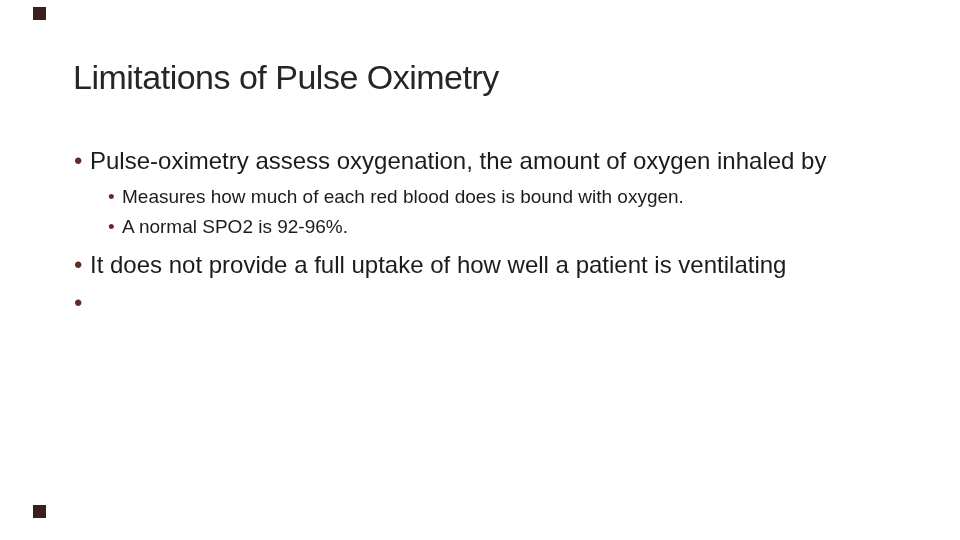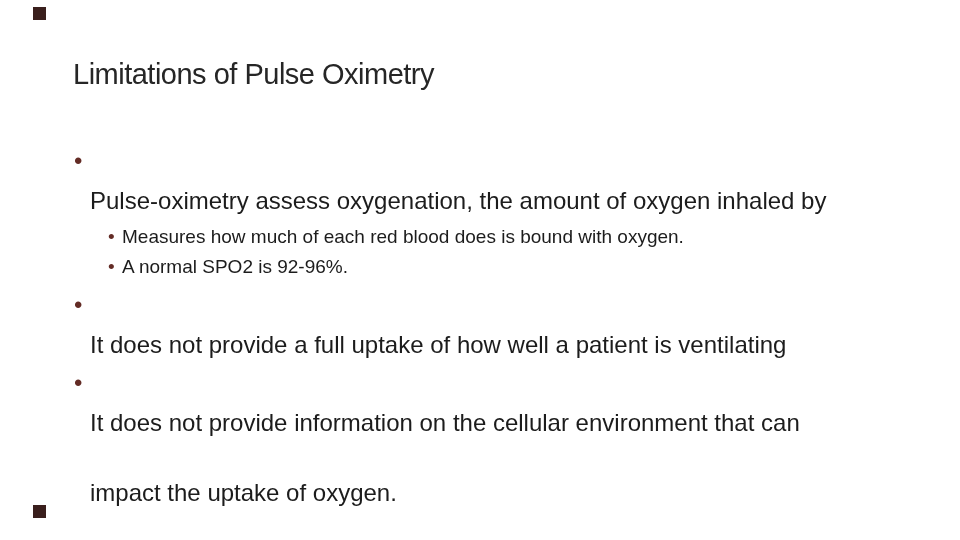--- a/index.html
+++ b/index.html
@@ -23,21 +23,21 @@
     background: #3a1f1d;
   }
   .corner-accent.top { top: 7px; }
   .corner-accent.bottom { top: 505px; }
 
   .slide-title {
     position: absolute;
     left: 73px;
     top: 58px;
     margin: 0;
-    font-size: 29px;
+    font-size: 34px;
     font-weight: 300;
     letter-spacing: -0.5px;
     color: #262626;
     white-space: nowrap;
   }
 
   .slide-body {
     position: absolute;
     left: 74px;
     top: 146px;
@@ -68,21 +68,21 @@
     font-size: 19px;
     line-height: 30px;
   }
   .l2-item .marker {
     flex: none;
     width: 14px;
     color: #632b25;
   }
   .l2-item .btext { white-space: nowrap; }
 
-  .line { display: block; margin-top: 40px; }
+  .line { display: block; }
 </style>
 </head>
 <body>
 
 <div class="slide">
 
   <div class="corner-accent top"></div>
   <div class="corner-accent bottom"></div>
 
   <h1 class="slide-title">Limitations of Pulse Oximetry</h1>
@@ -109,20 +109,16 @@
 
     <div class="l1-item">
       <span class="marker">•</span>
       <span class="btext">
         <span class="line">It does not provide a full uptake of how well a patient is ventilating</span>
       </span>
     </div>
 
     <div class="l1-item">
       <span class="marker">•</span>
-      <span class="btext">
-        <span class="line">It does not provide information on the cellular environment that can</span>
-        <span class="line">impact the uptake of oxygen.</span>
-      </span>
     </div>
 
   </div>
 </div>
 
 </body></html>

